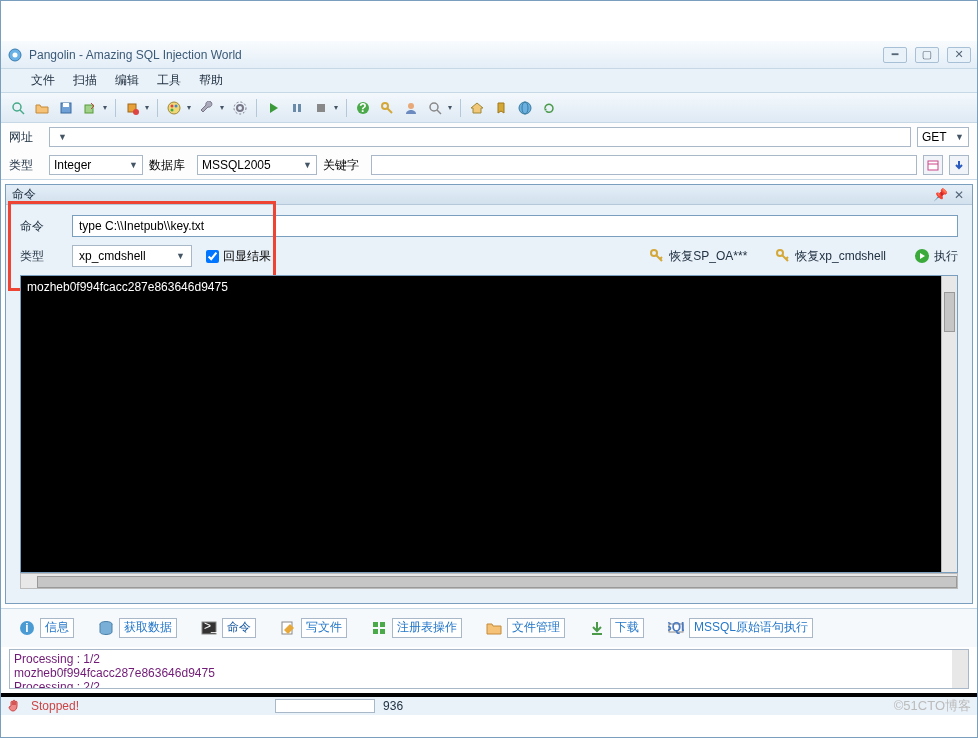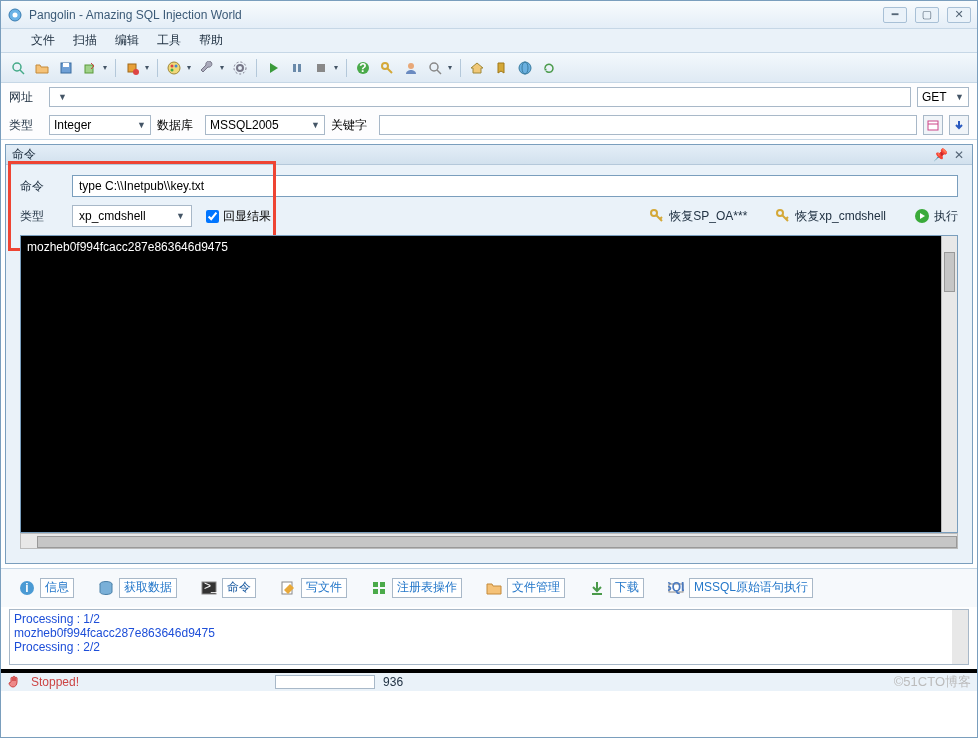--- a/index.html
+++ b/index.html
@@ -1,18 +1,18 @@
 <!DOCTYPE html>
 <html><head>
 <meta charset="utf-8">
 <style>
 * { box-sizing: border-box; margin: 0; padding: 0; font-family: "Microsoft YaHei", "Segoe UI", sans-serif; font-size: 12px; }
 body { background: #fff; width: 978px; height: 738px; overflow: hidden; border: 1px solid #7a9ebd; }
 
-.titlebar { height: 28px; background: linear-gradient(#f8fbfd,#e4eef7); display: flex; align-items: center; padding: 0 6px; border-bottom: 1px solid #c6d7e6; }
+.titlebar { height: 28px; background: linear-gradient(#f8fbfd,#e4eef7); display: flex; align-items: center; padding: 0 6px; border-bottom: 1px solid #c6d7e6; margin-top: 40px; }
 .titlebar .icon { width: 16px; height: 16px; margin-right: 6px; }
 .titlebar .title { color: #3b5a77; font-size: 12px; flex: 1; }
 .winbtns { display:flex; gap:8px; }
 .winbtn { width:24px; height:16px; border:1px solid #a8c0d6; border-radius:2px; background:#eaf2f9; color:#567; display:flex; align-items:center; justify-content:center; font-size:11px; cursor:pointer; }
 
 .menubar { height: 24px; background:#eaf2f9; display:flex; align-items:center; padding:0 22px; gap:2px; border-bottom:1px solid #c6d7e6; }
 .menuitem { padding:3px 8px; color:#234; cursor:pointer; }
 
 .toolbar { height: 30px; background:linear-gradient(#f3f8fc,#dfeaf4); display:flex; align-items:center; padding:0 6px; gap:2px; border-bottom:1px solid #c6d7e6; }
 .tbtn { width:22px; height:22px; display:flex; align-items:center; justify-content:center; border:1px solid transparent; border-radius:2px; cursor:pointer; }
@@ -52,21 +52,21 @@
 .terminal .scrollbar .thumb { background:#c6c6c6; border:1px solid #999; height:40px; margin:16px 2px 0; }
 .hscroll { height:16px; background:#e8e8e8; border:1px solid #bbb; margin-top:0; position:relative; }
 .hscroll .thumb { position:absolute; left:16px; top:2px; height:12px; width:920px; background:#c6c6c6; border:1px solid #999; }
 
 .tabbar { display:flex; align-items:center; gap:4px; padding:6px 8px; background:#f6f9fc; border-top:1px solid #c6d7e6; }
 .tab { display:flex; align-items:center; gap:5px; padding:3px 10px; color:#2a5; cursor:pointer; }
 .tab span.txt { color:#2477c9; font-weight:500; }
 .tab.active span.txt { color:#1a5aa0; }
 .tabic { width:16px; height:16px; }
 
-.logpane { border:1px solid #a8b8c8; margin:2px 8px 4px; height:56px; background:#fff; padding:2px 4px; font-size:12px; color:#1d4ed8; overflow:auto; position:relative; }
+.logpane { border:1px solid #a8b8c8; margin:2px 8px 4px; height:40px; background:#fff; padding:2px 4px; font-size:12px; color:#701a75; overflow:auto; position:relative; }
 .logpane .scrollbar { position:absolute; right:0; top:0; bottom:0; width:16px; background:#e8e8e8; }
 
 .status { height:22px; background:#eaf2f9; border-top:4px solid #000000; display:flex; align-items:center; padding:0 6px; gap:8px; color:#234; }
 .status .prog { width:100px; height:14px; border:1px solid #a8b8c8; background:#fff; }
 .status .wm { margin-left:auto; color:#bbb; font-size:13px; }
 
 svg { display:block; }
 </style>
 </head>
 <body>
@@ -224,21 +224,21 @@
     <span class="arr">▼</span>
   </div>
   <div class="combo" style="width:52px">
     <span>GET</span>
     <span class="arr">▼</span>
   </div>
 </div>
 
 <div class="typerow">
   <span class="lbl">类型</span>
-  <div class="combo" style="width:102px">
+  <div class="combo" style="width:94px">
     <span>Integer</span>
     <span class="arr">▼</span>
   </div>
   <span style="width:42px">数据库</span>
   <div class="combo" style="width:120px">
     <span>MSSQL2005</span>
     <span class="arr">▼</span>
   </div>
   <span style="width:42px">关键字</span>
   <input class="txt" style="flex: 1 1 0%;" value="">

